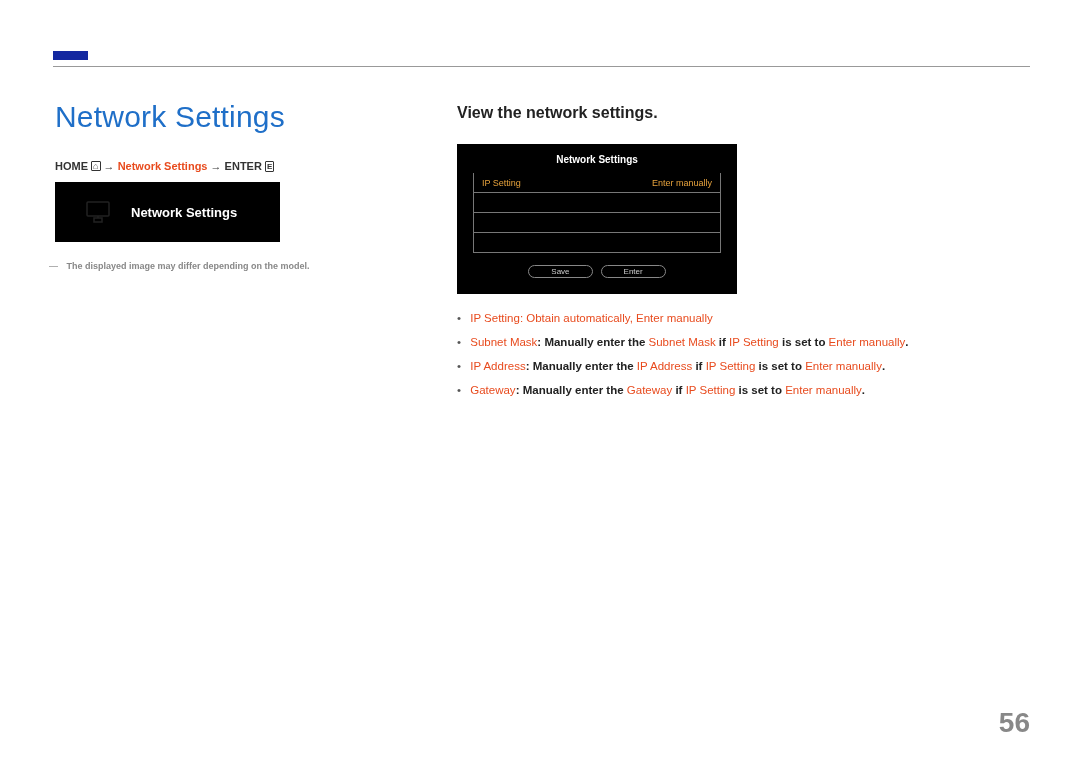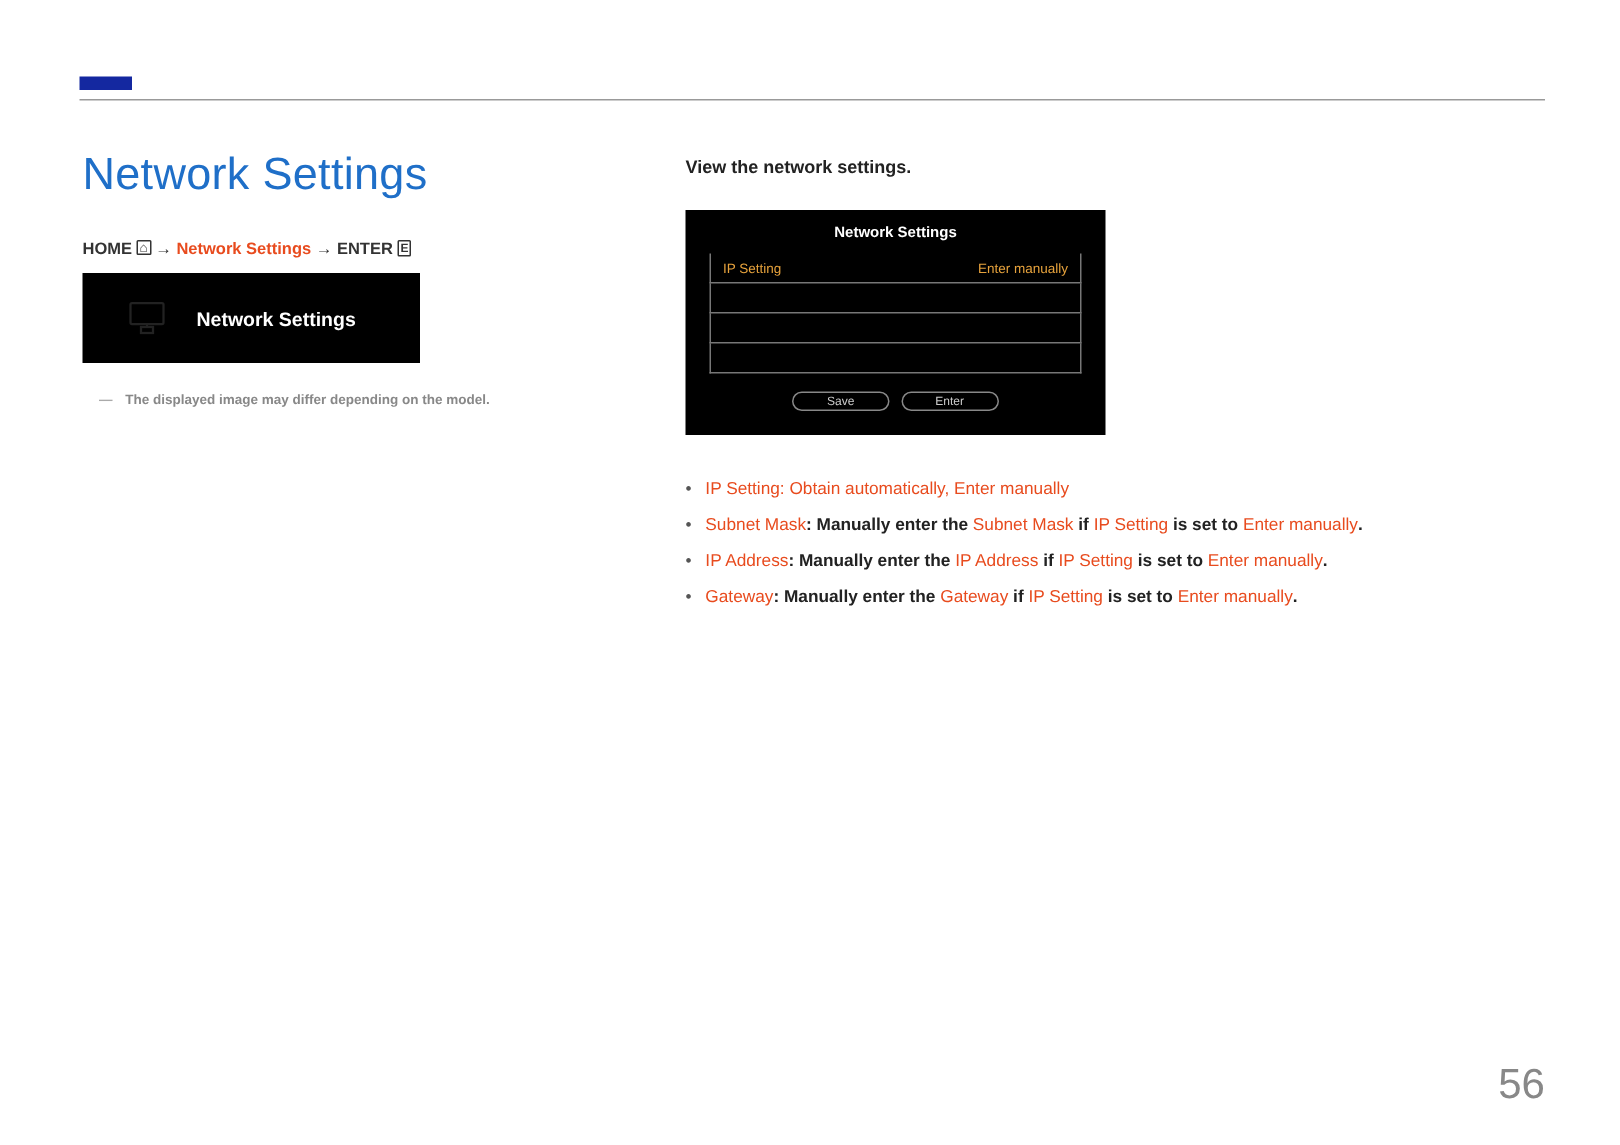--- a/index.html
+++ b/index.html
@@ -74,35 +74,35 @@
   }
   .menu-tile-label {
     color: #fff;
     font-size: 13px;
     font-weight: bold;
     margin-left: 12px;
   }
   .disclaimer {
     position: absolute;
     top: 261px;
-    left: 66px;
+    left: 49px;
     font-size: 9px;
     font-weight: bold;
     color: #888;
   }
   .disclaimer .dash { color: #aaa; margin-right: 6px; }
 
   .right-col {
     position: absolute;
     left: 457px;
     top: 104px;
     width: 520px;
   }
   .view-title {
-    font-size: 12px;
+    font-size: 16px;
     font-weight: bold;
     color: #222;
   }
   .osd {
     margin-top: 22px;
     width: 280px;
     background: #000;
     padding: 10px 16px 16px 16px;
     font-size: 9px;
   }
@@ -134,36 +134,36 @@
   .osd-btn {
     color: #ccc;
     border: 1px solid #888;
     border-radius: 10px;
     padding: 1px 22px;
     font-size: 8px;
     background: transparent;
   }
 
   .bullet-list {
-    margin-top: 26px;
+    margin-top: 14px;
     font-size: 11.5px;
     line-height: 20px;
   }
   .bullet-list .row { margin-bottom: 4px; }
   .bl-prefix { color: #555; margin-right: 6px; }
   .accent { color: #e84b1e; }
   .bold { font-weight: bold; color: #222; }
 
   .page-num {
     position: absolute;
     bottom: 24px;
     right: 50px;
     font-size: 28px;
     color: #888;
-    font-weight: 400;
+    font-weight: 700;
   }
 </style>
 </head>
 <body>
 
 <div class="top-bar"></div>
 <div class="top-rule"></div>
 
 <h1 class="heading">Network Settings</h1>
 

